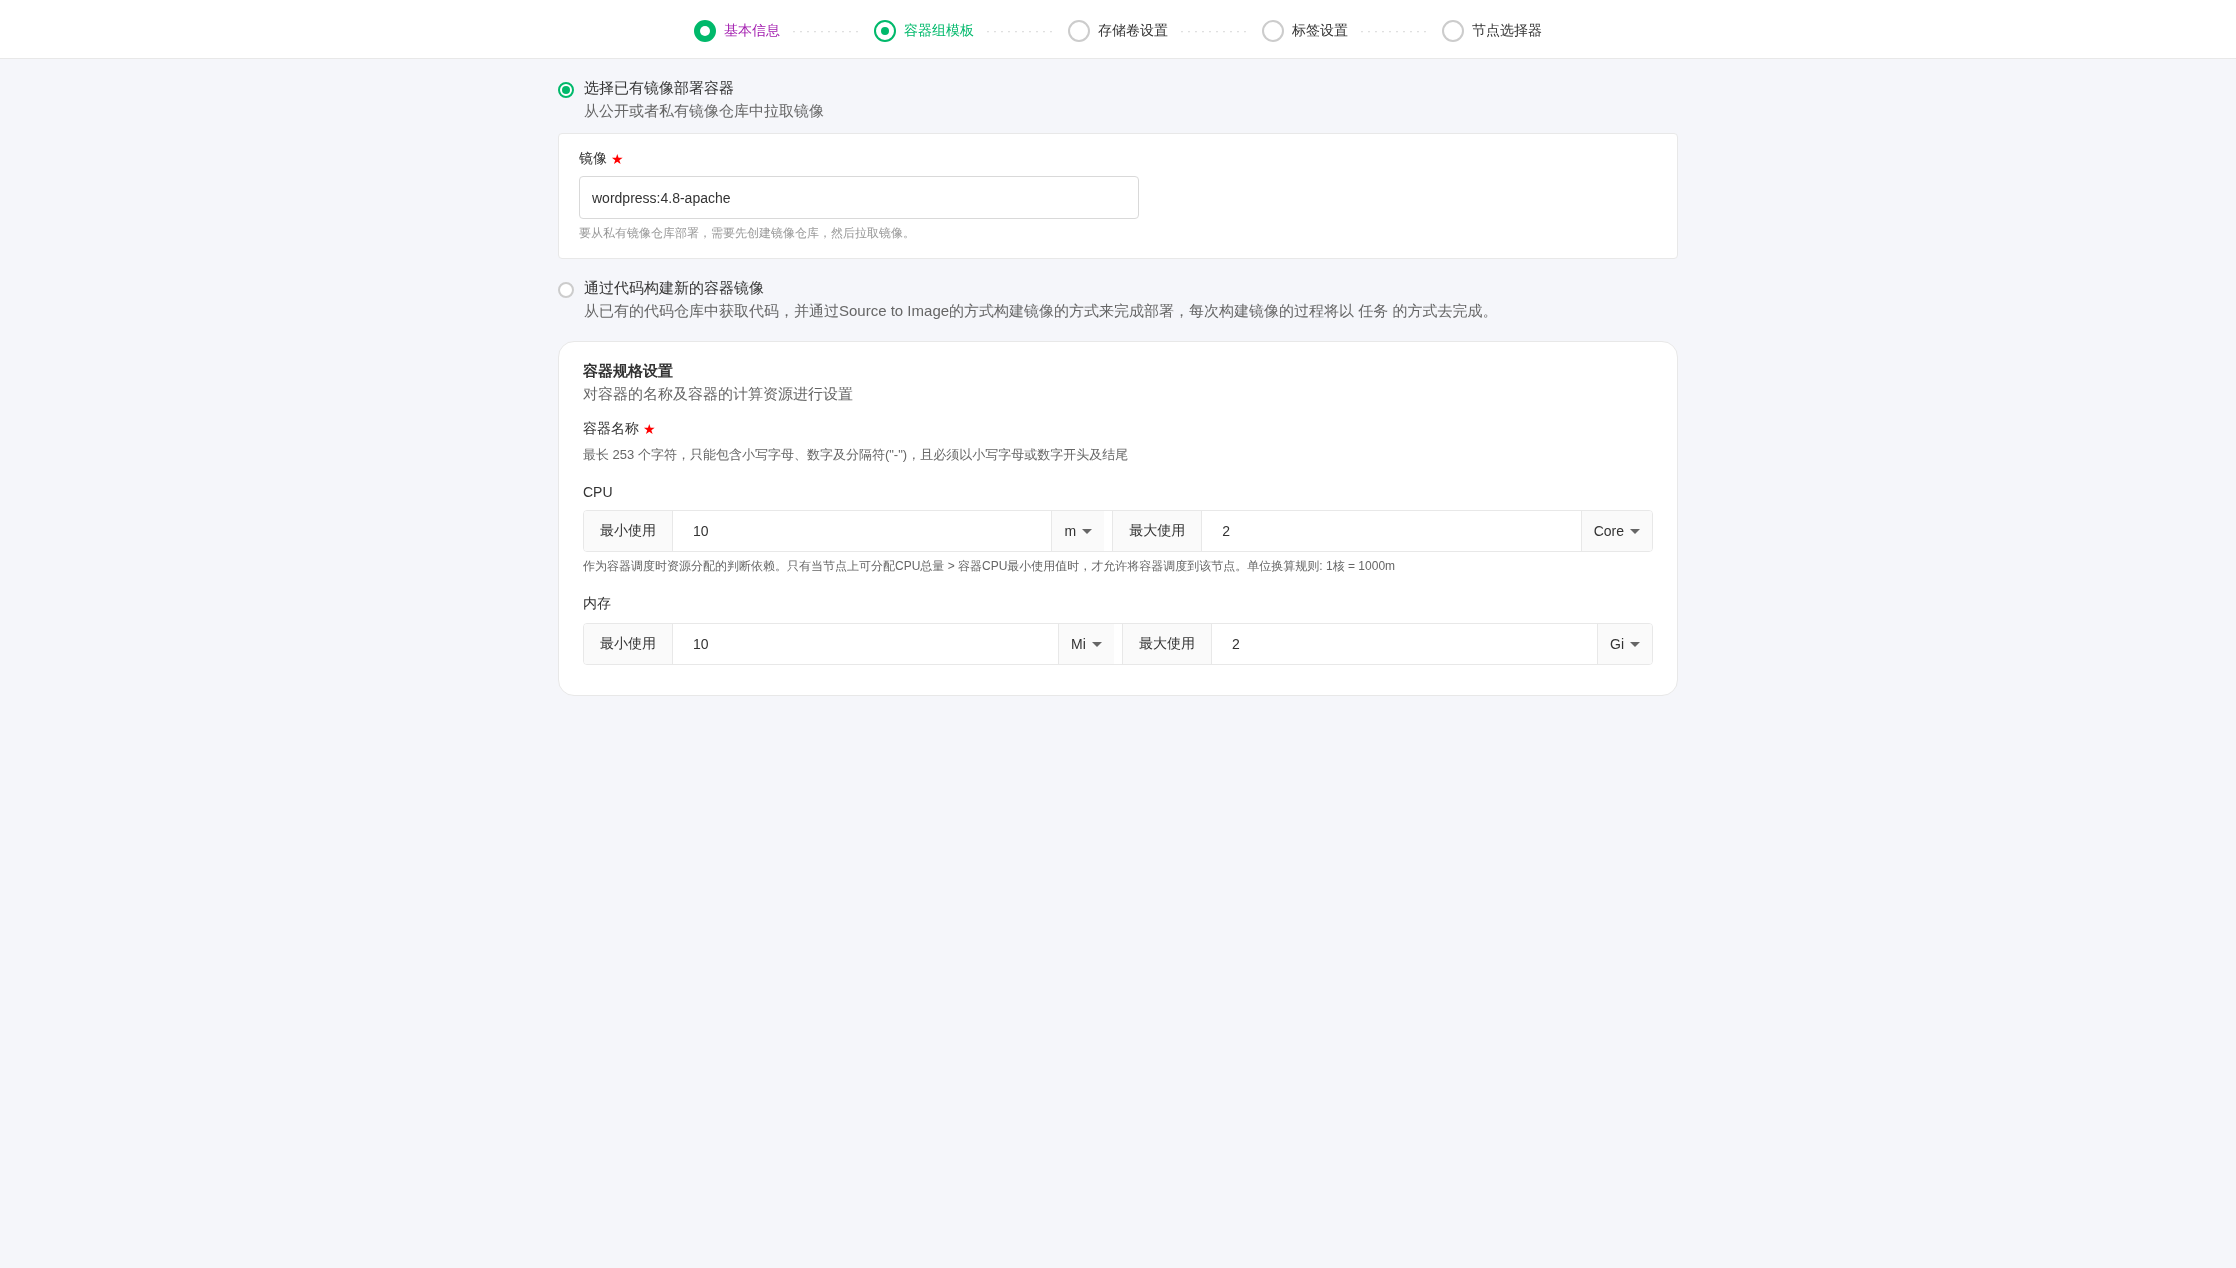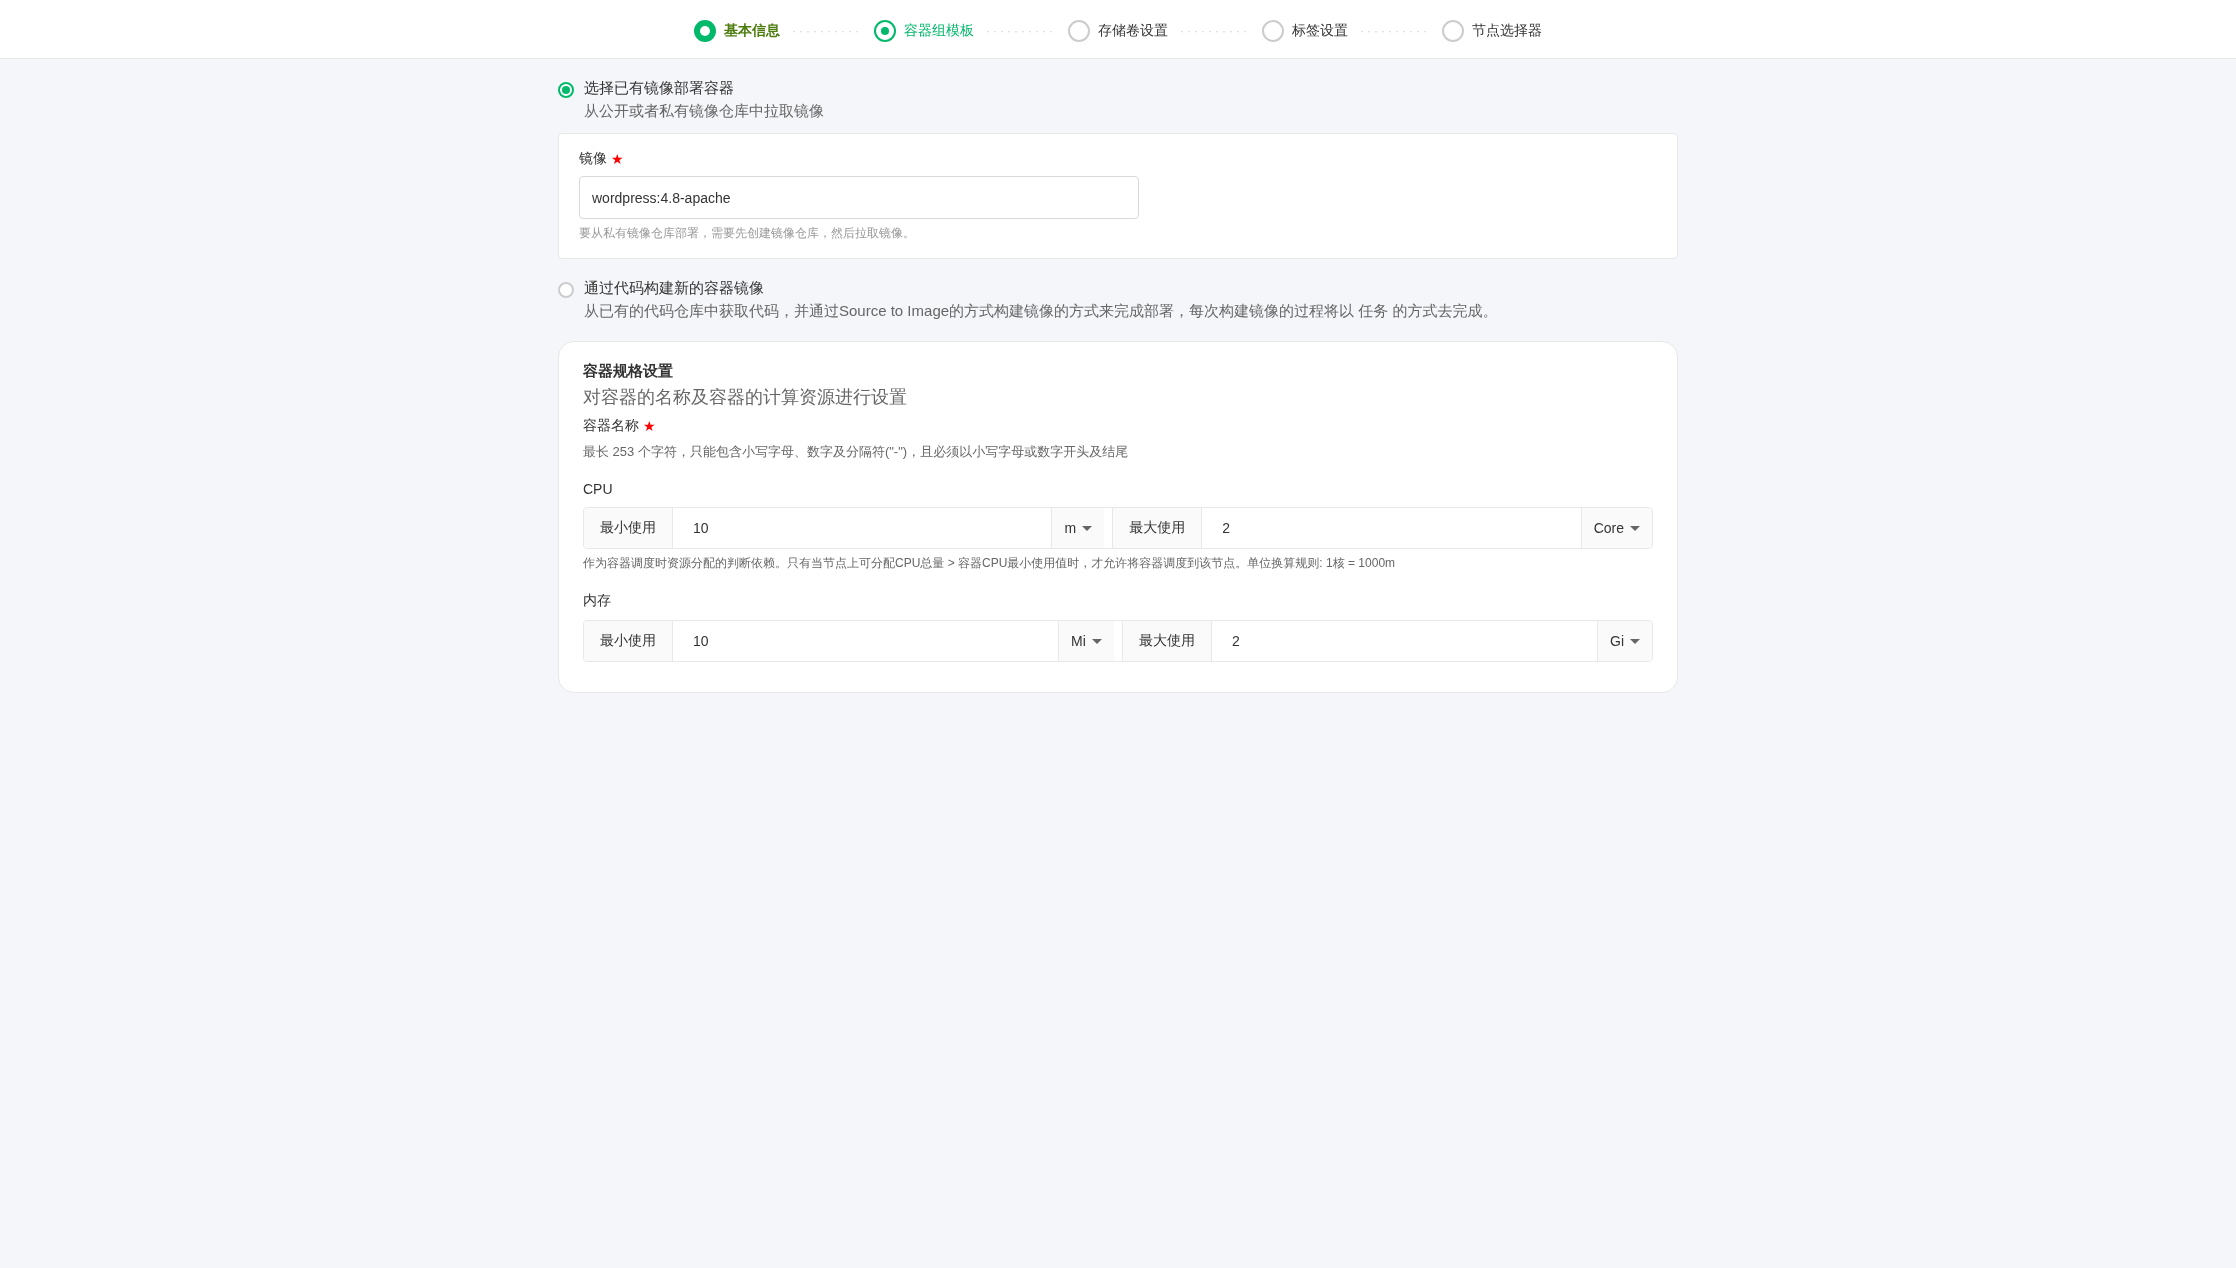--- a/index.html
+++ b/index.html
@@ -56,21 +56,21 @@
       width: 8px;
       height: 8px;
       border-radius: 50%;
       background: #00b96b;
     }
     .step-label {
       font-size: 14px;
       color: #333;
       white-space: nowrap;
     }
-    .step-label.active { color: #4d7c0f; font-weight: 700; }
+    .step-label.active { color: #a21caf; font-weight: 400; }
     .step-label.current { color: #00b96b; font-weight: 500; }
     .step-divider {
       display: flex;
       align-items: center;
       margin: 0 12px;
     }
     .step-dots {
       letter-spacing: 3px;
       color: #ccc;
       font-size: 12px;
@@ -175,23 +175,23 @@
     }
 
     
     .section-title {
       font-size: 15px;
       font-weight: 600;
       color: #333;
       margin-bottom: 4px;
     }
     .section-desc {
-      font-size: 18px;
+      font-size: 15px;
       color: #666;
-      margin-bottom: 8px;
+      margin-bottom: 16px;
     }
 
     
     .name-input {
       width: 100%;
       max-width: 560px;
       height: 36px;
       border: 1px solid #d9d9d9;
       border-radius: 4px;
       padding: 0 12px;

